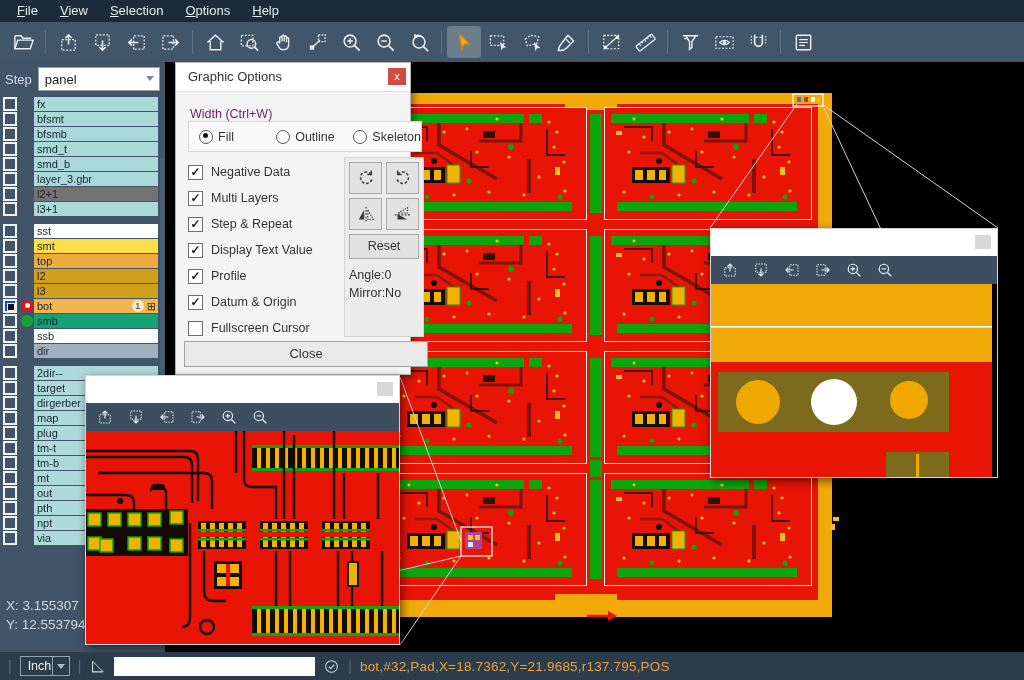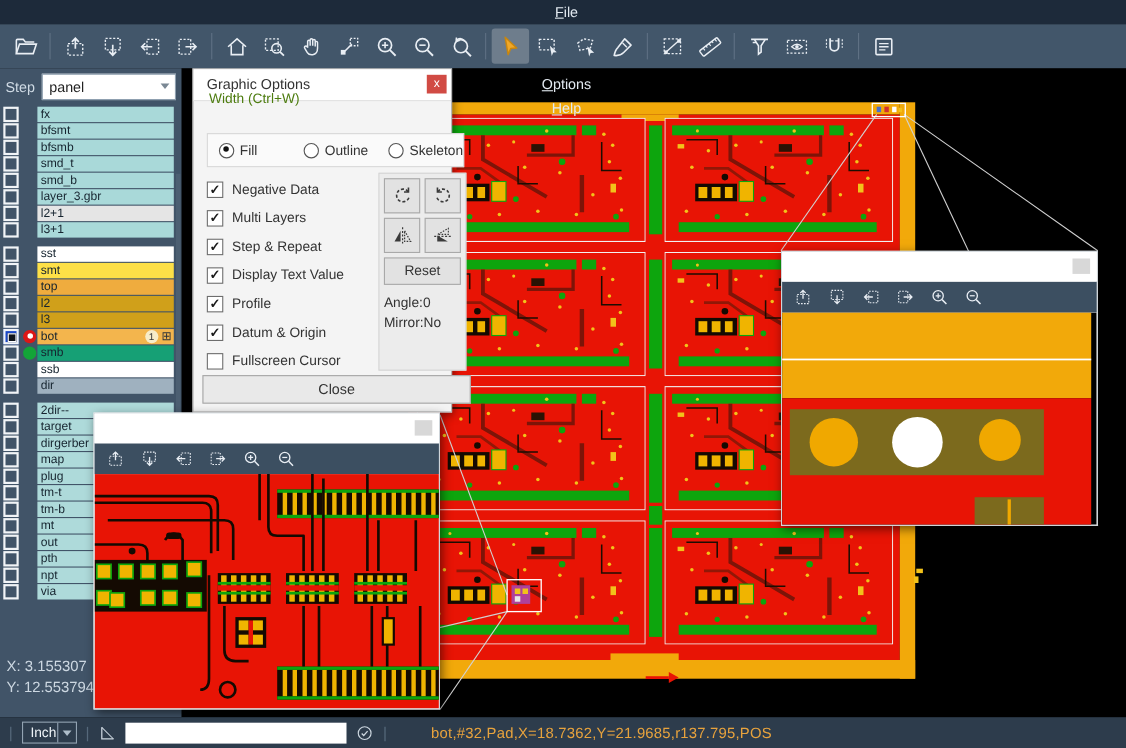--- a/index.html
+++ b/index.html
@@ -1,18 +1,18 @@
 <!DOCTYPE html>
 <html><head>
 <meta charset="utf-8">
 <style>
   html,body{margin:0;padding:0;}
   body{width:1024px;height:680px;position:relative;background:#000;font-family:"Liberation Sans",sans-serif;overflow:hidden;-webkit-font-smoothing:antialiased;}
   
-  #menubar{position:absolute;left:0;top:0;width:1024px;height:22px;background:#1d2a3a;display:flex;align-items:center;padding-left:6px;box-sizing:border-box;z-index:50;flex-direction:column;}
+  #menubar{position:absolute;left:0;top:0;width:1024px;height:22px;background:#1d2a3a;display:flex;align-items:center;padding-left:6px;box-sizing:border-box;z-index:50;}
   .menu-item{color:#e3eaf1;font-size:13px;padding:0 11px;line-height:22px;}
   .menu-item::first-letter{text-decoration:underline;}
   
   #toolbar{position:absolute;left:0;top:22px;width:1024px;height:40px;background:#42566a;display:flex;align-items:center;padding-left:6px;box-sizing:border-box;z-index:50;color:#e9eef4;}
   .tbtn{width:34px;height:32px;display:flex;align-items:center;justify-content:center;border-radius:3px;flex:0 0 auto;}
   .tbtn.active{background:#6e7d8c;}
   .tbtn svg{width:23px;height:23px;display:block;}
   .tsep{width:1px;height:24px;background:#5f7184;margin:0 5px;flex:0 0 auto;}
   
   #sidebar{position:absolute;left:0;top:62px;width:165px;height:590px;background:#415468;z-index:10;box-sizing:border-box;}
@@ -35,21 +35,21 @@
   .badge{margin-left:auto;width:12px;height:12px;border-radius:50%;background:#f7ecc9;color:#333;font-size:9px;text-align:center;line-height:12px;}
   .gridglyph{font-size:11px;color:#30343a;margin:0 2px 0 3px;line-height:12px;}
   #scrolltrack{position:absolute;right:1px;top:96px;width:4px;height:455px;background:#4c5f72;}
   #coords{position:absolute;left:6px;top:534px;color:#cdd8e2;font-size:13.5px;line-height:19px;}
   
   #canvas{position:absolute;left:165px;top:62px;width:859px;height:590px;background:#000;z-index:1;}
   
   #dialog{position:absolute;left:175px;top:62px;width:236px;height:313px;background:#f4f4f4;border:1px solid #b5b5b5;box-shadow:2px 3px 8px rgba(0,0,0,.5);z-index:30;box-sizing:border-box;}
   #dlg-title{height:28px;background:#fff;border-bottom:1px solid #e0e0e0;font-size:13px;color:#333;line-height:28px;padding-left:12px;}
   #dlg-close{position:absolute;right:4px;top:5px;width:18px;height:17px;background:#d14b44;color:#fff;font-size:11px;text-align:center;line-height:16px;}
-  #dlg-width-label{position:absolute;left:14px;top:20px;font-size:12.5px;color:#4d7c0f;}
+  #dlg-width-label{position:absolute;left:14px;top:44px;font-size:12.5px;color:#701a75;}
   #dlg-radios{position:absolute;left:12px;top:58px;width:234px;height:31px;border:1px solid #d7d7d7;background:#fafafa;display:flex;align-items:center;box-sizing:border-box;}
   .radio-opt{display:flex;align-items:flex-end;margin-left:10px;font-size:12.5px;color:#333;flex:1;}
   .rdo{width:12px;height:12px;border:1px solid #555;border-radius:50%;margin-right:5px;position:relative;background:#fff;flex:0 0 auto;}
   .rdo.on::after{content:"";position:absolute;left:2.5px;top:2.5px;width:5px;height:5px;border-radius:50%;background:#111;}
   #dlg-checks{position:absolute;left:12px;top:96px;width:156px;}
   .chk-row{height:26px;display:flex;align-items:center;}
   .chk{width:13px;height:13px;border:1px solid #6d6d6d;background:#fff;font-size:12px;line-height:12px;text-align:center;color:#1a1a1a;font-weight:bold;flex:0 0 auto;}
   .chk-row span{font-size:12.5px;color:#333;margin-left:8px;white-space:nowrap;}
   #dlg-right{position:absolute;left:168px;top:94px;width:80px;height:180px;background:#ececec;border:1px solid #d5d5d5;box-sizing:border-box;padding:4px;}
   #dlg-right .btnrow{display:flex;gap:4px;margin-bottom:4px;}
@@ -71,21 +71,21 @@
   #mag-bl .magcontent{height:213px;}
   #mag-tr .magcontent{height:193px;}
   
   #bottombar{position:absolute;left:0;top:652px;width:1024px;height:28px;background:#2d3c4c;display:flex;align-items:center;padding:0 8px;box-sizing:border-box;z-index:50;gap:8px;}
   .bsep{color:#55687a;font-size:14px;}
   #unit-combo{width:50px;height:20px;border:1px solid #93a3b2;color:#eef3f7;font-size:12.5px;display:flex;align-items:center;position:relative;padding-left:7px;box-sizing:border-box;}
   #unit-combo .chev{position:absolute;right:4px;top:7px;width:0;height:0;border-left:4px solid transparent;border-right:4px solid transparent;border-top:5px solid #aebdca;}
   #unit-combo::after{content:"";position:absolute;right:16px;top:0;bottom:0;width:1px;background:#93a3b2;}
   .bicon{width:17px;height:17px;color:#cdd7e0;}
   #cmd-input{width:193px;height:19px;border:none;background:#fff;font-size:12px;padding:0 4px;}
-  #status-text{color:#e8a33d;font-size:13.5px;letter-spacing:.2px;margin-left:32px;}
+  #status-text{color:#e8a33d;font-size:13.5px;letter-spacing:.2px;}
   svg{overflow:visible;}
 </style>
 </head>
 <body>
 
 <svg width="0" height="0" style="position:absolute" aria-hidden="true">
   <defs>
     <g id="s-folder">
         <path d="M3 18.5 V6 a1 1 0 0 1 1-1 h5.5 l2 2.5 H20" fill="none" stroke="currentColor" stroke-width="1.5"></path>
         <path d="M3 18.5 L6 9.5 H22 L19 18.5 Z" fill="none" stroke="currentColor" stroke-width="1.5"></path>
@@ -435,21 +435,21 @@
           <div class="indcell"></div>
           <div class="labcell" style="background: rgb(169, 217, 217);">
             <span>layer_3.gbr</span>
           </div>
         </div>
         <div class="layer-row">
           <div class="cbcell">
             <div class="cbx"></div>
           </div>
           <div class="indcell"></div>
-          <div class="labcell" style="background: #e5e5e5;">
+          <div class="labcell" style="background: #737373;">
             <span>l2+1</span>
           </div>
         </div>
         <div class="layer-row">
           <div class="cbcell">
             <div class="cbx"></div>
           </div>
           <div class="indcell"></div>
           <div class="labcell" style="background: rgb(169, 217, 217);">
             <span>l3+1</span>

